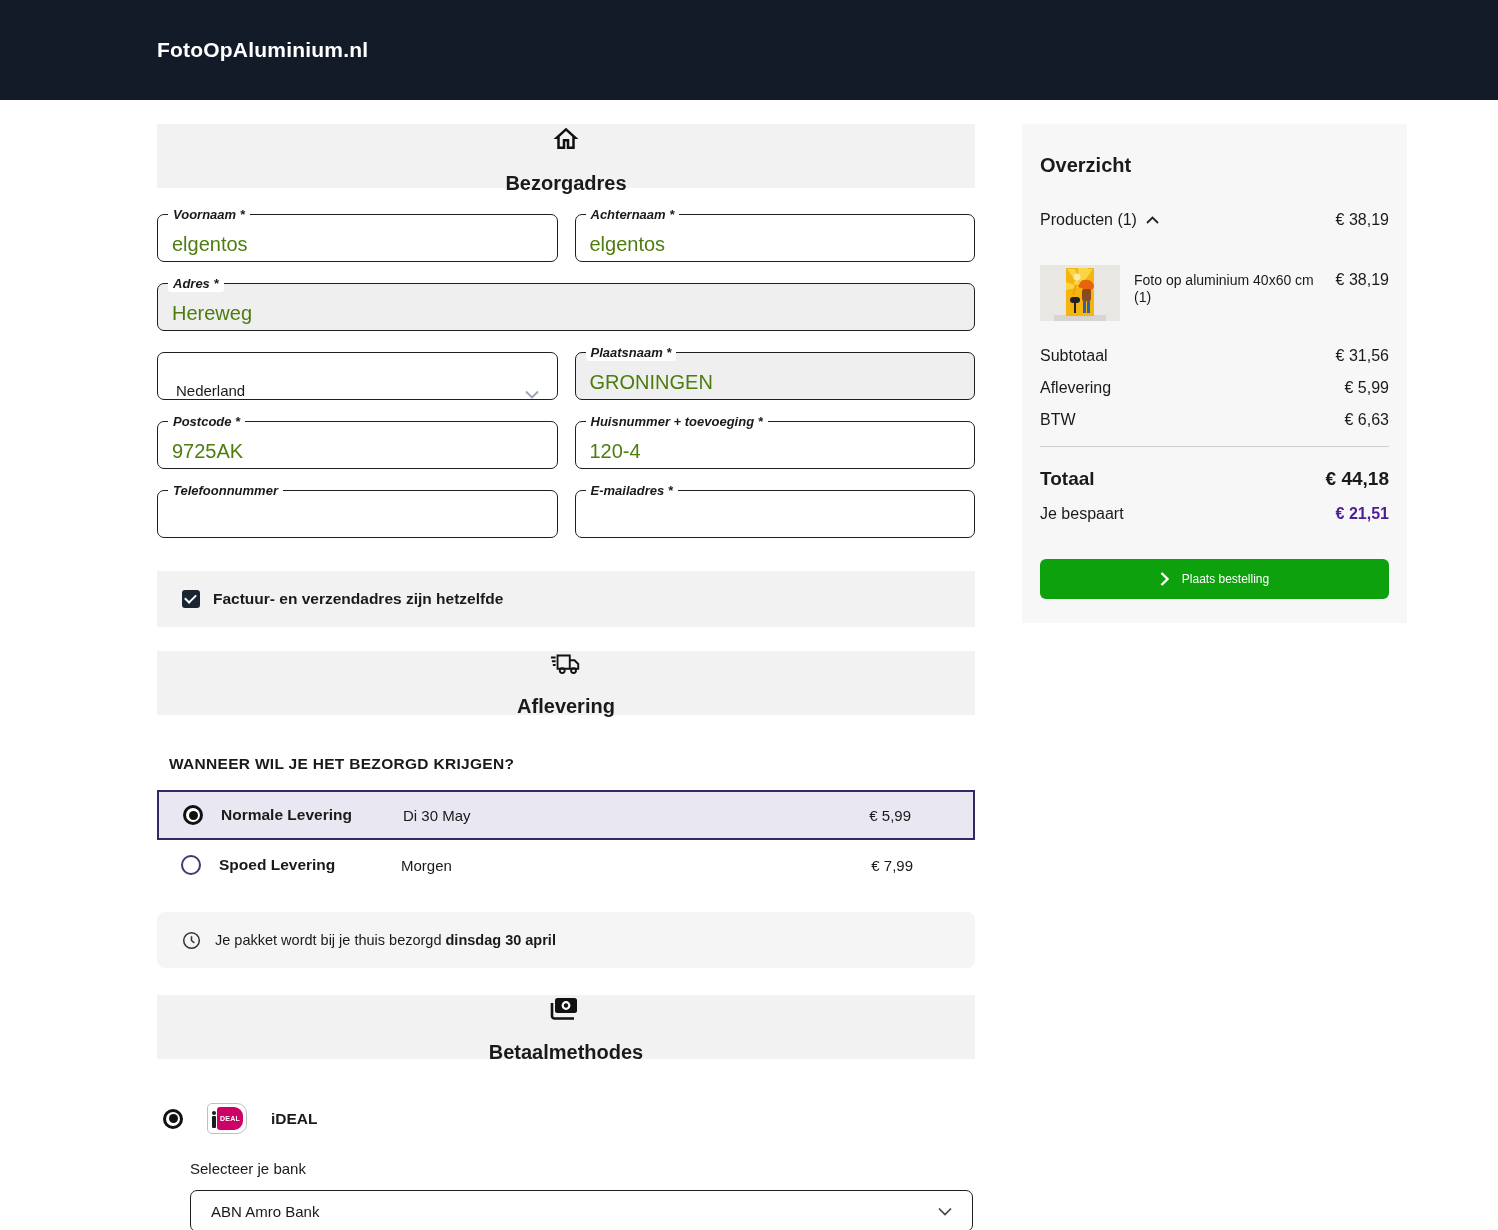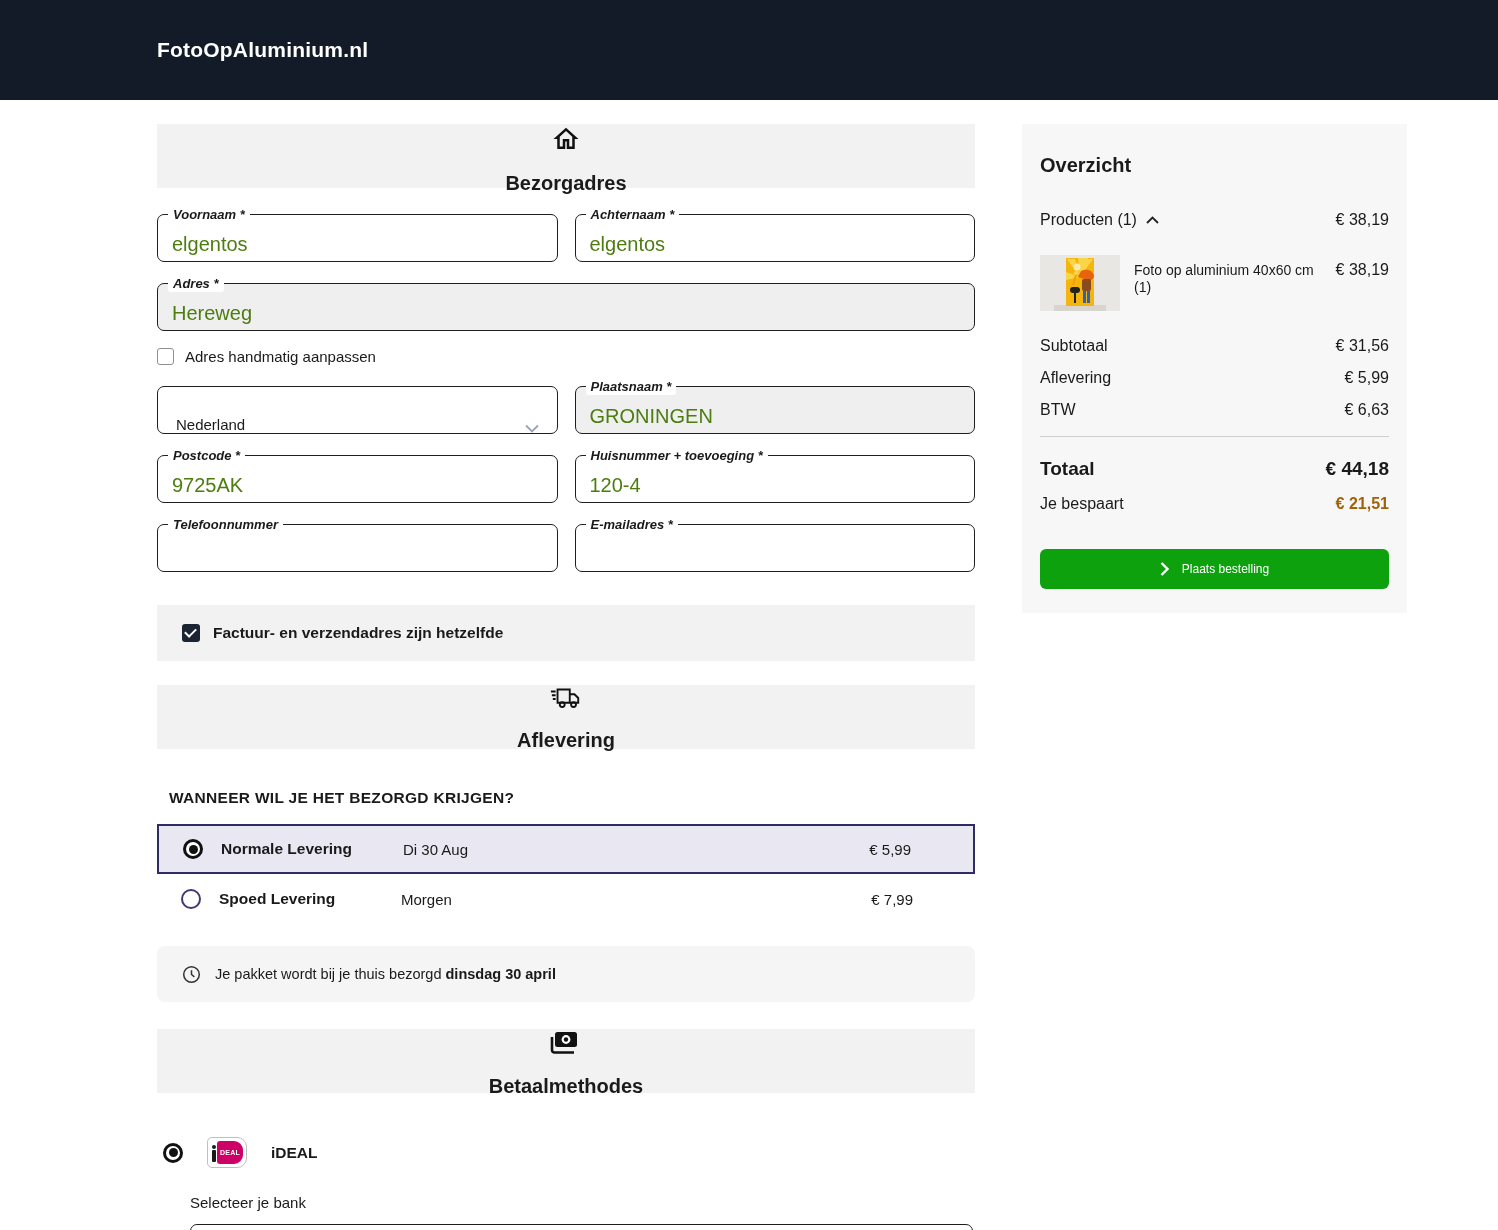--- a/index.html
+++ b/index.html
@@ -66,30 +66,30 @@
   .ideal-i::before { content:""; position:absolute; top:-5px; left:0; width:4px; height:4px; border-radius:50%; background:#1a1a1a; }
   .pm-name { font-size:15.5px; font-weight:700; margin-left:24px; }
   .bank-label { margin:26px 0 0 33px; font-size:15px; }
   .bank-select { margin:13px 0 0 33px; width:783px; height:42px; border:1px solid #1f1f1f; border-radius:7px;
                  display:flex; align-items:center; justify-content:space-between; padding:0 20px; font-size:15px; background:#fff; cursor:pointer; }
 
   
   .s-title { font-size:20px; font-weight:700; margin:4px 0 34px; }
   .srow { display:flex; justify-content:space-between; align-items:center; font-size:16px; }
   .prod-toggle { display:flex; align-items:center; gap:9px; cursor:pointer; }
-  .product-item { display:flex; margin-top:26px; }
+  .product-item { display:flex; margin-top:36px; }
   .thumb { width:80px; height:56px; flex:0 0 auto; }
   .pname { flex:1; font-size:14px; padding:7px 6px 0 14px; line-height:17px; }
   .pprice { font-size:16px; padding-top:6px; white-space:nowrap; }
   .totals { margin-top:26px; }
   .totals .srow { margin-bottom:14px; }
   .s-div { border:0; border-top:1px solid #cfcfcf; margin:17px 0 21px; }
   .total-row { font-size:19px; font-weight:700; }
   .save-row { margin-top:15px; }
-  .save-val { color:#a16207; font-weight:700; }
+  .save-val { color:#4c1d95; font-weight:700; }
   .order-btn { margin-top:36px; width:100%; height:40px; background:#0ea10e; border:none; border-radius:6px;
                color:#fff; font-family:"Liberation Sans",sans-serif; font-size:12px; display:flex; align-items:center; justify-content:center; gap:13px; cursor:pointer; }
 
   svg { display:block; }
 </style>
 </head>
 <body>
 
 <div class="header">
   <div class="logo">FotoOpAluminium.nl</div>
@@ -118,24 +118,20 @@
       <div class="field">
         <span class="flabel">Achternaam *</span>
         <input class="finput" value="elgentos" style="">
       </div>
 
       <div class="field readonly span2">
         <span class="flabel">Adres *</span>
         <input class="finput" readonly="" value="Hereweg" style="">
       </div>
 
-      <div class="cb-row span2">
-        <span class="cb"></span>
-        <span>Adres handmatig aanpassen</span>
-      </div>
 
       <div class="field">
         <div class="selectbox">
           <span>Nederland</span>
           <span>
             <svg width="14" height="9" viewBox="0 0 14 9" fill="none">
                 <path d="M1 1.5l6 6 6-6" stroke="#9aa3bd" stroke-width="1.8"></path>
               </svg>
           </span>
         </div>
@@ -183,21 +179,21 @@
         </svg>
       </span>
       <span class="btitle">Aflevering</span>
     </div>
 
     <div class="question">WANNEER WIL JE HET BEZORGD KRIJGEN?</div>
 
     <div class="option selected">
       <span class="radio on"></span>
       <span class="oname">Normale Levering</span>
-      <span class="odate">Di 30 Aug</span>
+      <span class="odate">Di 30 May</span>
       <span class="oprice">€ 5,99</span>
     </div>
 
     <div class="option">
       <span class="radio"></span>
       <span class="oname">Spoed Levering</span>
       <span class="odate">Morgen</span>
       <span class="oprice">€ 7,99</span>
     </div>
 

